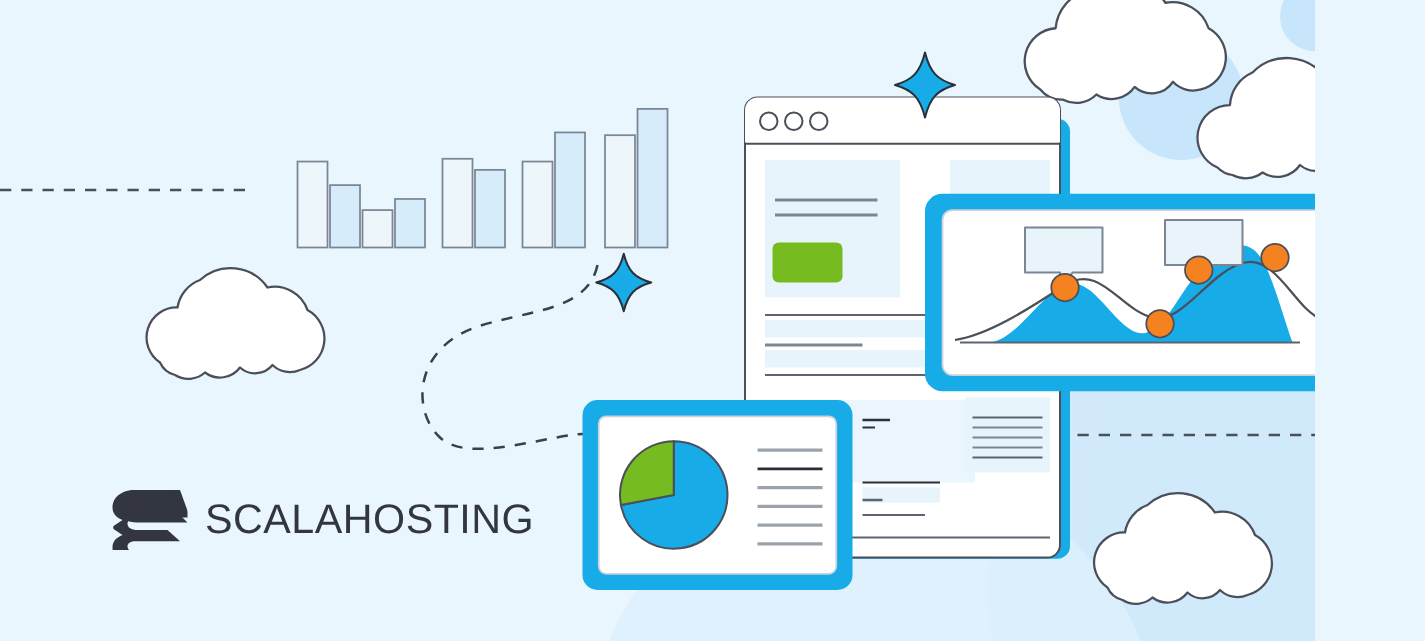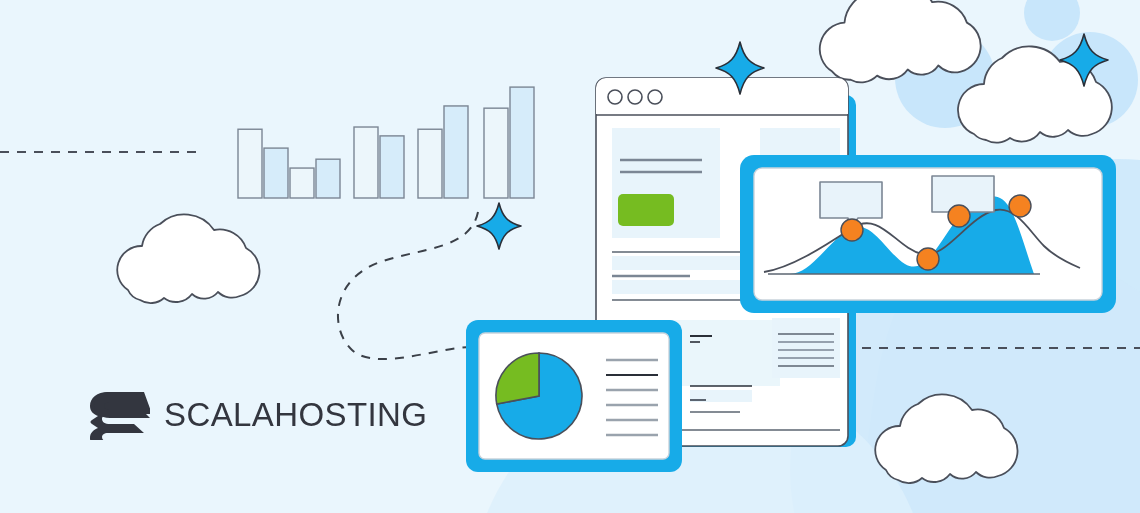--- a/index.html
+++ b/index.html
@@ -1,21 +1,21 @@
 <!DOCTYPE html>
 <html><head>
 <meta charset="utf-8">
 <style>
   html,body{margin:0;padding:0;}
   body{
     width:1140px;height:513px;overflow:hidden;
     font-family:"Liberation Sans", sans-serif;
     background:#eaf6fd;
   }
-  #stage{position:relative;width:1140px;height:513px;overflow:hidden;background:#eaf6fd;}
+  #stage{position:relative;width:1052px;height:513px;overflow:hidden;background:#eaf6fd;}
   #stage svg.layer{position:absolute;left:0;top:0;width:1140px;height:513px;}
   .logo-wrap{position:absolute;left:88px;top:388px;display:flex;align-items:center;gap:14px;}
   .logo-text{
     font-family:"Liberation Sans", sans-serif;
     font-size:33px;letter-spacing:.4px;color:#33363f;font-weight:400;
     white-space:nowrap;line-height:1;
   }
 </style>
 </head>
 <body>

